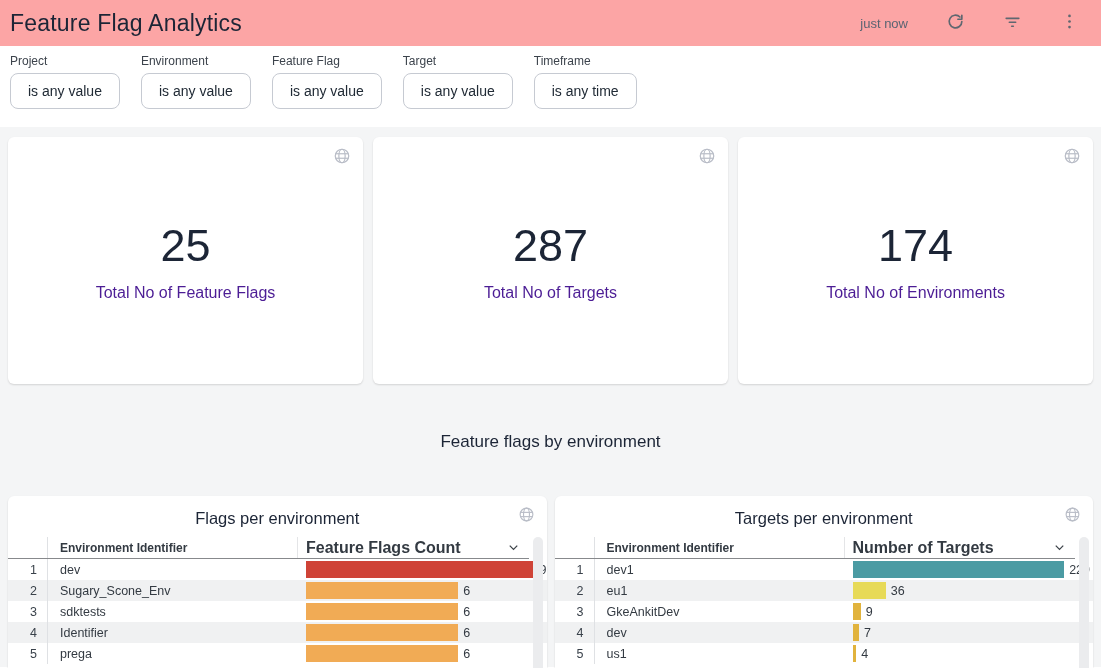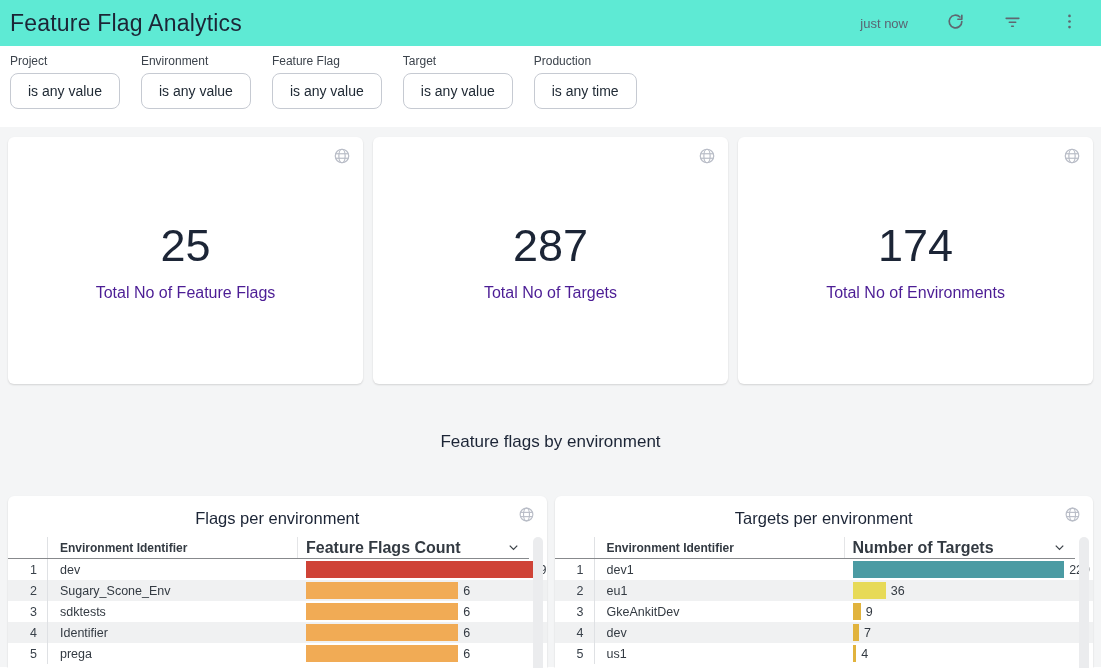--- a/index.html
+++ b/index.html
@@ -4,21 +4,21 @@
 <style>
   * { box-sizing: border-box; }
   html, body { margin: 0; padding: 0; }
   body {
     width: 1101px; height: 668px; overflow: hidden;
     font-family: "Liberation Sans", sans-serif;
     background: #ffffff; color: #1c2536;
   }
   
   .topbar { height: 46px; display: flex; align-items: center; justify-content: space-between;
-            padding: 0 22px 0 10px; background: #5eead4; }
+            padding: 0 22px 0 10px; background: #fca5a5; }
   .page-title { font-size: 23px; font-weight: 500; color: #1c2536; margin: 0; letter-spacing: .2px; }
   .topbar-right { display: flex; align-items: center; gap: 38px; }
   .updated { font-size: 13px; color: #5a6472; }
   .iconbtn { background: none; border: none; padding: 0; margin: 0; cursor: pointer;
              display: flex; align-items: center; }
   
   .filters { display: flex; gap: 21px; padding: 8px 0 18px 10px; background: #fff; }
   .filter-label { font-size: 12px; color: #3c434c; margin-bottom: 5px; }
   .filter-btn { height: 36px; padding: 0 17px; font-size: 14px; color: #212b36;
                 background: #fff; border: 1px solid #c6cad2; border-radius: 8px;
@@ -105,21 +105,21 @@
   </div>
       <div class="filter">
     <div class="filter-label">Feature Flag</div>
     <button class="filter-btn">is any value</button>
   </div>
       <div class="filter">
     <div class="filter-label">Target</div>
     <button class="filter-btn">is any value</button>
   </div>
       <div class="filter">
-    <div class="filter-label">Production</div>
+    <div class="filter-label">Timeframe</div>
     <button class="filter-btn">is any time</button>
   </div>
     </div>
 
   <div class="dash">
     <div class="kpi-row" id="kpis">
         <div class="card kpi-card">
     <span class="globe">
       <svg width="18" height="18" viewBox="0 0 24 24" fill="none" stroke="#b9bdc7" stroke-width="1.6">
         <circle cx="12" cy="12" r="9"></circle>

